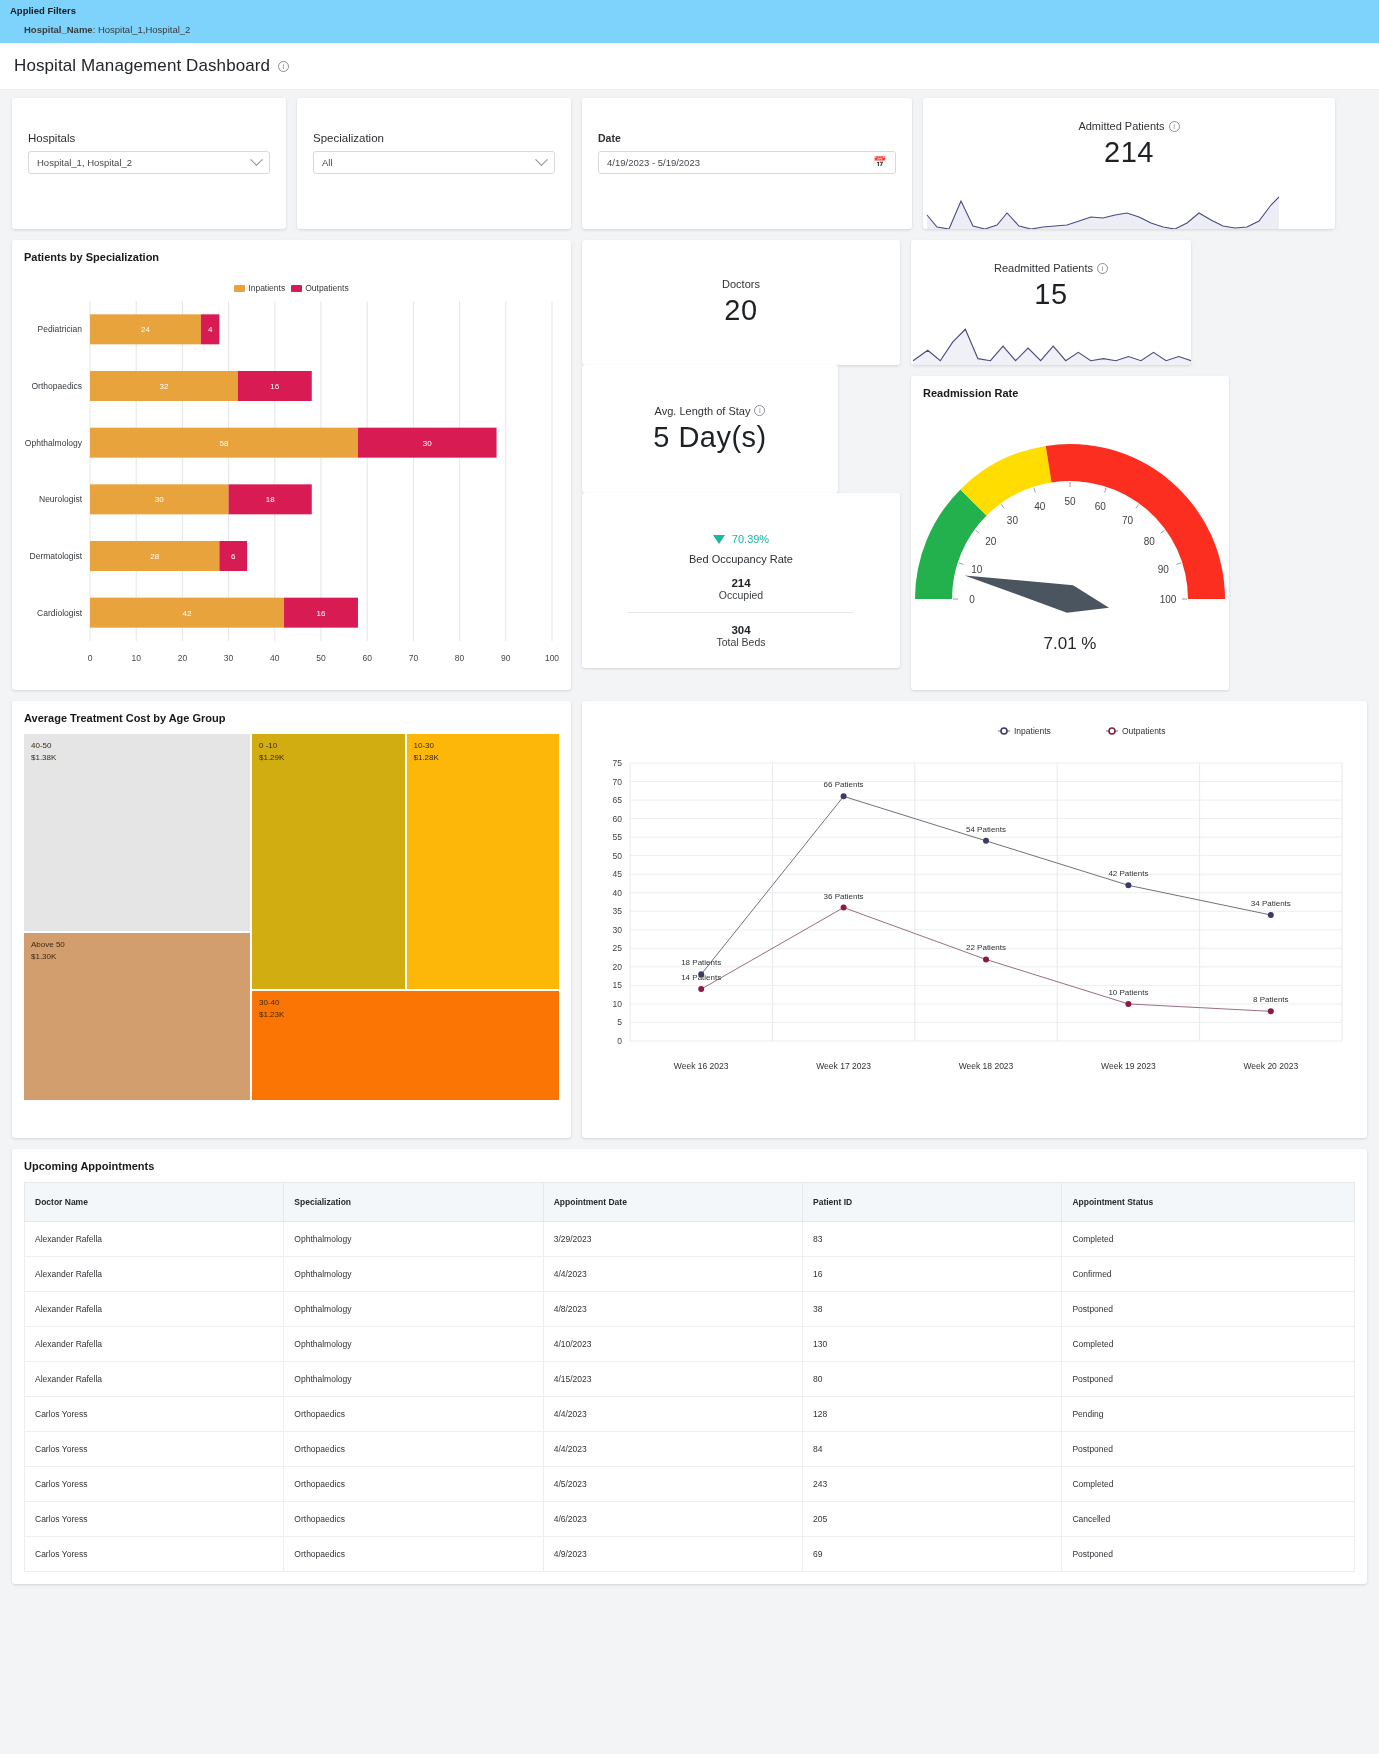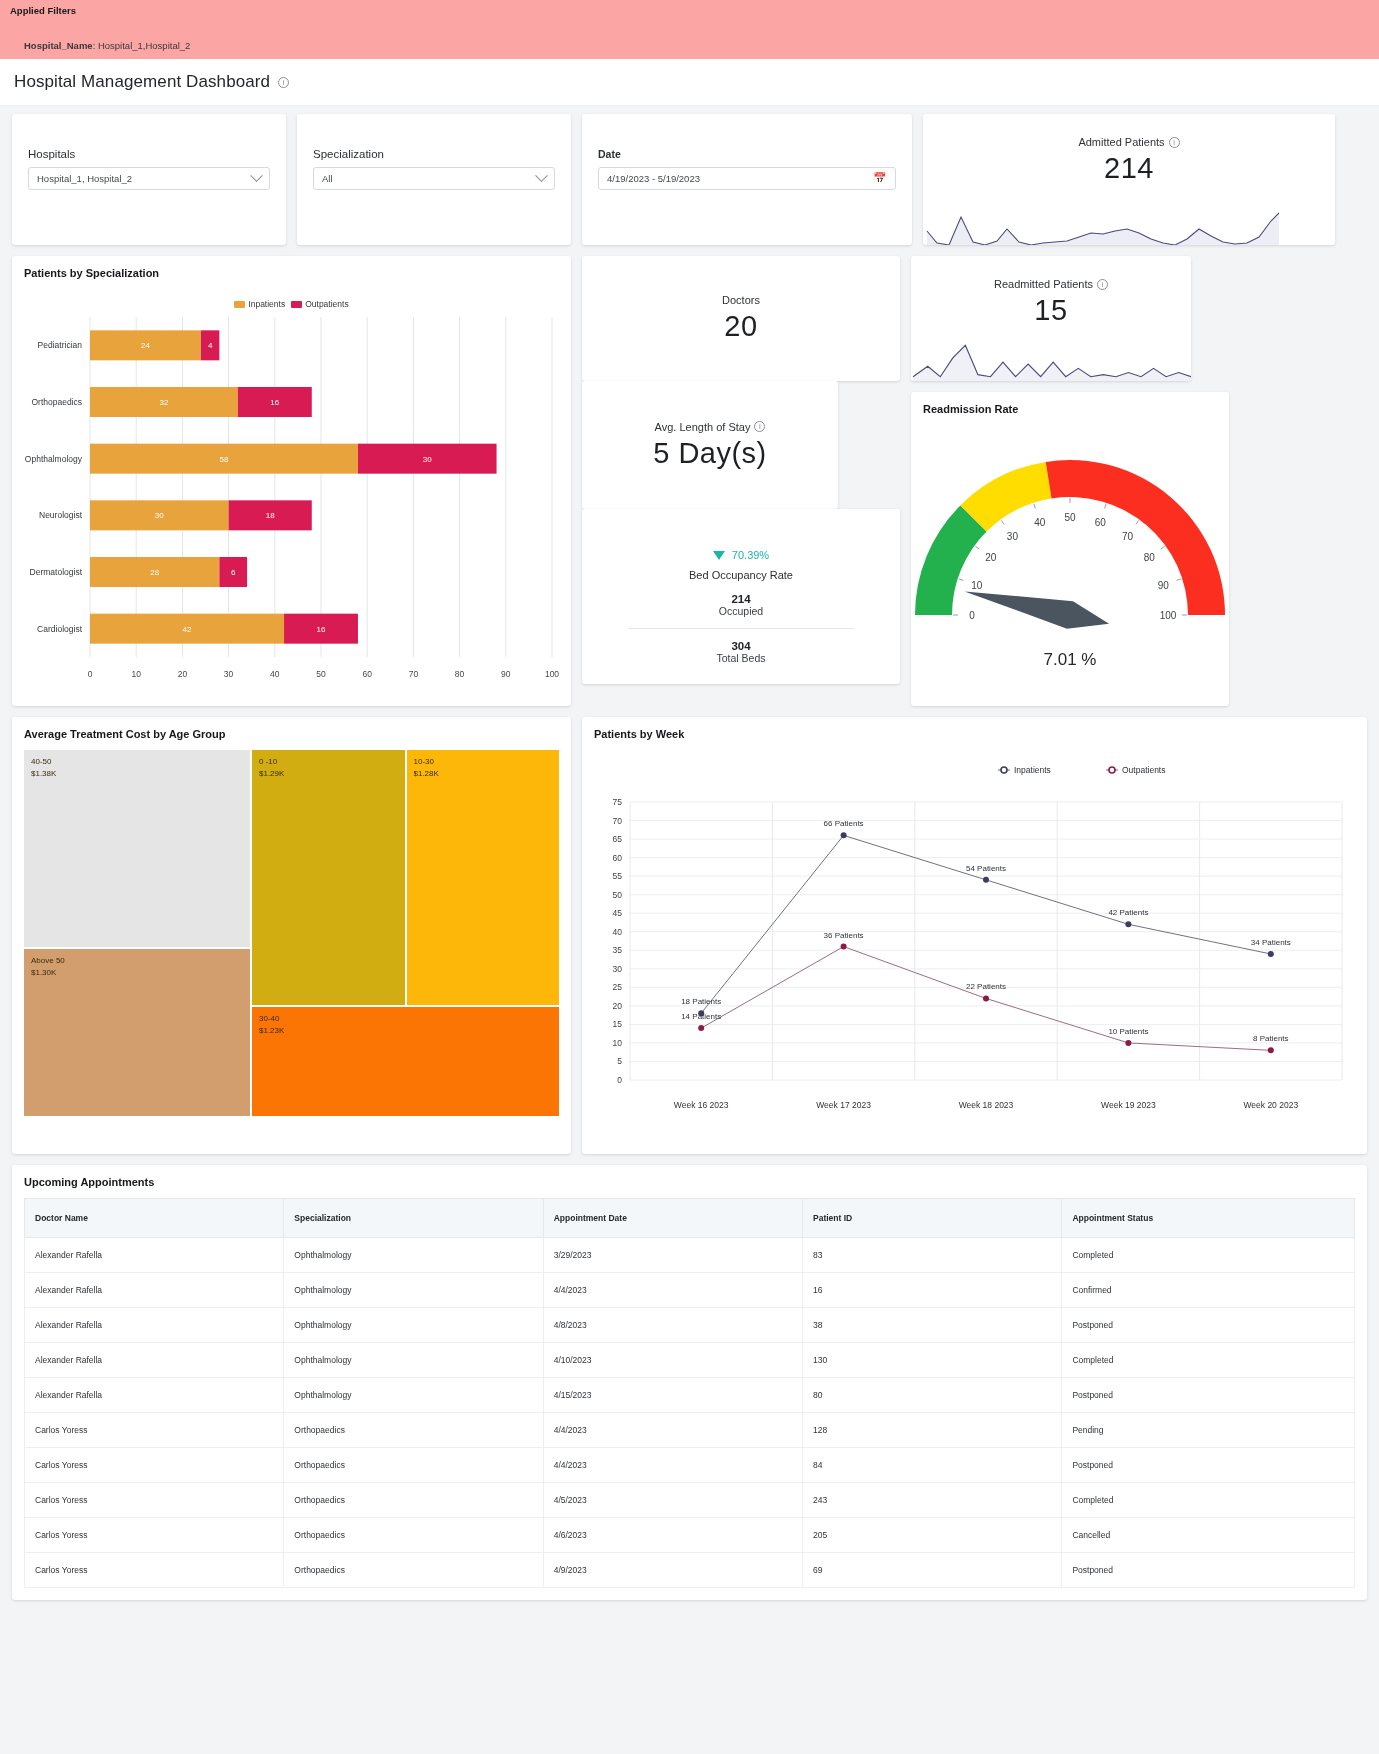--- a/index.html
+++ b/index.html
@@ -2,23 +2,23 @@
 <html><head>
 <meta charset="utf-8">
 <style>
   * { box-sizing: border-box; }
   html, body { margin:0; padding:0; }
   body {
     width:1379px; background:#f3f4f6;
     font-family:"Liberation Sans", sans-serif;
     color:#212529; -webkit-font-smoothing:antialiased;
   }
-  .applied-filters { background:#fca5a5; padding:5px 4px 8px 10px; }
+  .applied-filters { background:#7dd3fc; padding:5px 4px 8px 10px; }
   .af-title { font-size:9.5px; font-weight:bold; color:#1a1a1a; }
-  .af-row { font-size:9.5px; color:#3a3a3a; margin-top:24px; padding-left:14px; }
+  .af-row { font-size:9.5px; color:#3a3a3a; margin-top:8px; padding-left:14px; }
   .af-row b { font-weight:bold; }
   .page-head {
     background:#fff; padding:13px 14px; display:flex; align-items:center; gap:8px;
     border-bottom:1px solid #eceef1;
   }
   .page-title { font-size:17px; font-weight:400; color:#23272b; letter-spacing:.1px; }
   .info-ico {
     display:inline-block; width:11px; height:11px; border:1px solid #8a8f96;
     border-radius:50%; position:relative; font-size:8px; line-height:10px;
     text-align:center; color:#8a8f96;
@@ -317,21 +317,20 @@
           </div>
           <div class="tm-cell" id="tm3" style="flex: 1 1 30%; background: rgb(251, 117, 5);">
             <span>30-40</span>
             <span>$1.23K</span>
           </div>
         </div>
       </div>
     </div>
 
     <div class="card" style="flex:1;height:437px">
-      <div class="card-title">Patients by Week</div>
       <svg id="linechart" width="780" height="405" viewBox="0 0 780 405">
           <line x1="48" y1="340" x2="760" y2="340" stroke="#eceef0" stroke-width="1"></line>
           <text x="40" y="343" font-size="8.5" fill="#3e4348" text-anchor="end">0</text>
           <line x1="48" y1="321.4666666666667" x2="760" y2="321.4666666666667" stroke="#eceef0" stroke-width="1"></line>
           <text x="40" y="324.4666666666667" font-size="8.5" fill="#3e4348" text-anchor="end">5</text>
           <line x1="48" y1="302.93333333333334" x2="760" y2="302.93333333333334" stroke="#eceef0" stroke-width="1"></line>
           <text x="40" y="305.93333333333334" font-size="8.5" fill="#3e4348" text-anchor="end">10</text>
           <line x1="48" y1="284.4" x2="760" y2="284.4" stroke="#eceef0" stroke-width="1"></line>
           <text x="40" y="287.4" font-size="8.5" fill="#3e4348" text-anchor="end">15</text>
           <line x1="48" y1="265.8666666666667" x2="760" y2="265.8666666666667" stroke="#eceef0" stroke-width="1"></line>

